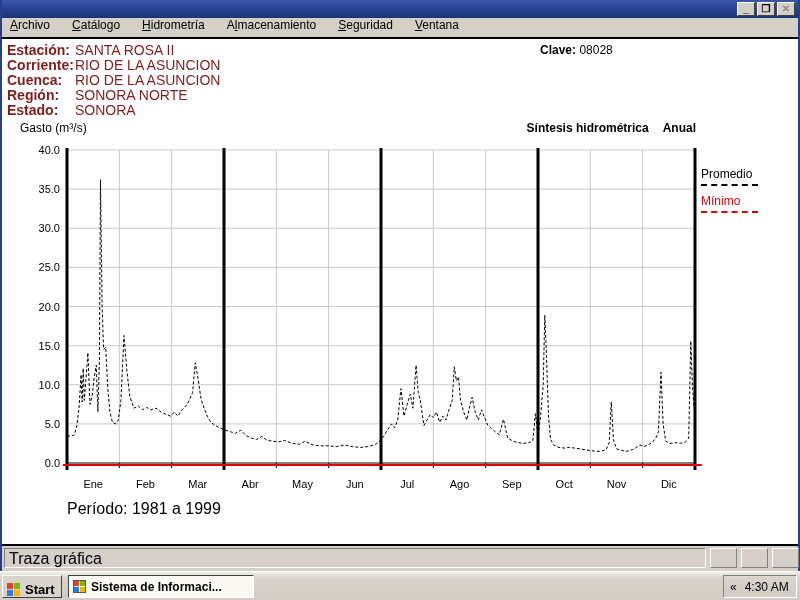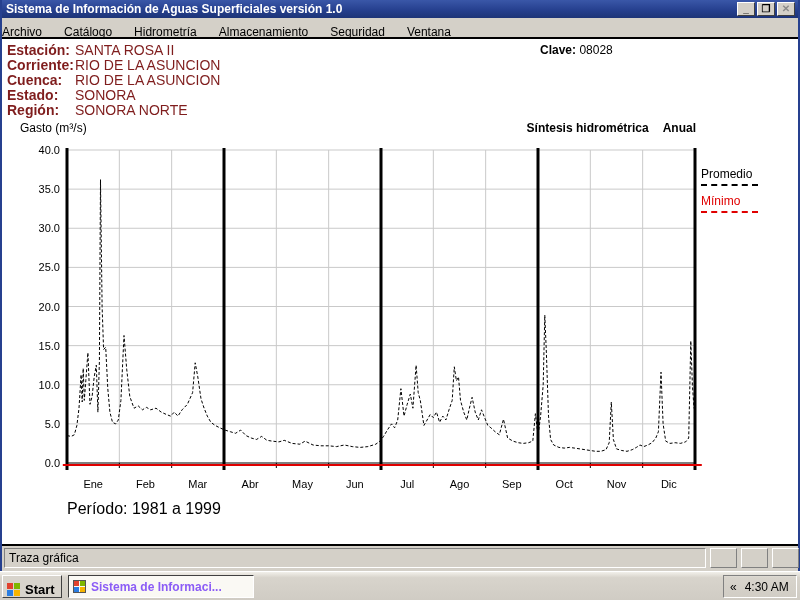--- a/index.html
+++ b/index.html
@@ -12,21 +12,21 @@
   #title-bar{position:absolute;left:0;top:0;width:100%;height:18px;
     background:linear-gradient(180deg,#3a57a8 0%,#26408f 55%,#1d3477 100%);
     color:#fff;font-weight:bold;font-size:12px;line-height:18px;padding-left:4px;white-space:nowrap;}
   .win-controls{position:absolute;right:3px;top:2px;display:flex;gap:2px;}
   .win-btn{width:18px;height:14px;background:#d4d0c8;border:1px solid;
     border-color:#fff #404040 #404040 #fff;font-size:10px;line-height:12px;text-align:center;
     font-weight:bold;color:#000;}
   .win-btn.disabled{color:#8a8a8a;}
 
   #menu-bar{position:absolute;left:0;top:18px;width:100%;height:27px;background:#d4d0c8;
-    display:flex;align-items:center;gap:22px;font-size:12px;color:#000;}
+    display:flex;padding-left:8px;gap:22px;font-size:12px;color:#000;}
   .menu-item{white-space:nowrap;cursor:default;}
   .menu-item u{text-decoration:underline;}
 
   #content{position:absolute;left:0;top:37px;width:796px;height:509px;background:#fff;
     border-top:2px solid #000;border-bottom:2px solid #000;}
 
   
   #station-info{position:absolute;left:5px;top:4px;font-size:14px;color:#7f1d1d;}
   .info-row{display:flex;height:15px;line-height:15px;}
   .info-label{font-weight:bold;width:68px;}
@@ -45,51 +45,50 @@
 
   #chart-svg{position:absolute;left:0;top:0;width:796px;height:509px;}
   #chart-svg text{font-family:"Liberation Sans",sans-serif;}
 
   #period-label{position:absolute;left:65px;top:461px;width:628px;font-size:16px;color:#000;}
 
   
   #status-bar{position:absolute;left:0;top:546px;width:800px;height:25px;background:#d4d0c8;
     border-left:2px solid #26408f;border-right:2px solid #26408f;}
   #status-text-panel{position:absolute;left:2px;top:2px;width:702px;height:20px;
-    border:1px solid;border-color:#808080 #fff #fff #808080;font-size:12px;line-height:19px;padding-left:4px;color:#000;}
+    border:1px solid;border-color:#808080 #fff #fff #808080;font-size:16px;line-height:19px;padding-left:4px;color:#000;}
   .status-box{position:absolute;top:2px;height:20px;width:27px;background:#d4d0c8;
     border:1px solid;border-color:#fff #808080 #808080 #fff;}
 
   
   #taskbar{position:absolute;left:0;top:571px;width:800px;height:29px;
     background:linear-gradient(180deg,#f2f0ea 0%,#d8d4cc 20%,#d0ccc4 100%);border-top:1px solid #fff;}
   #start-button{position:absolute;left:2px;top:3px;width:60px;height:23px;background:#d8d4cc;
     border:1px solid;border-color:#fff #404040 #404040 #fff;display:flex;align-items:flex-end;gap:4px;padding-left:4px;
     font-size:13px;font-weight:bold;color:#000;}
   .winflag{width:14px;height:14px;display:grid;grid-template-columns:6px 6px;grid-template-rows:6px 6px;gap:1px;}
   .winflag i{display:block;}
   .fr{background:#e1422e;} .fg{background:#7db700;} .fb{background:#2a7de1;} .fy{background:#f7b500;}
   #task-button{position:absolute;left:68px;top:3px;width:186px;height:23px;background:#faf9f4;
     border:1px solid;border-color:#404040 #fff #fff #404040;display:flex;align-items:center;gap:5px;padding-left:4px;
-    font-size:12px;font-weight:bold;color:#8b5cf6;white-space:nowrap;overflow:hidden;}
+    font-size:12px;font-weight:bold;color:#000000;white-space:nowrap;overflow:hidden;}
   .task-icon{width:13px;height:13px;display:grid;grid-template-columns:5px 5px;grid-template-rows:5px 5px;gap:1px;border:1px solid #555;}
   #tray{position:absolute;right:3px;top:3px;width:74px;height:23px;
     border:1px solid;border-color:#808080 #fff #fff #808080;display:flex;align-items:center;gap:8px;padding-left:6px;
     font-size:12px;color:#000;background:transparent;}
   #tray-chevron{font-size:12px;line-height:12px;cursor:default;}
 </style>
 </head>
 <body>
 
 <div id="screen">
 
   <div id="app-window">
 
     <div id="title-bar">
-      <span>Sistema de Información de Aguas Superficiales  versión 1.0</span>
       <span class="win-controls">
         <span class="win-btn">_</span>
         <span class="win-btn">❐</span>
         <span class="win-btn disabled">✕</span>
       </span>
     </div>
 
     <div id="menu-bar">
         <span class="menu-item"><u>A</u>rchivo</span>
         <span class="menu-item"><u>C</u>atálogo</span>
@@ -169,26 +168,26 @@
         </div>
         <div class="info-row">
           <span class="info-label">Corriente:</span>
           <span>RIO DE LA ASUNCION</span>
         </div>
         <div class="info-row">
           <span class="info-label">Cuenca:</span>
           <span>RIO DE LA ASUNCION</span>
         </div>
         <div class="info-row">
+          <span class="info-label">Región:</span>
+          <span>SONORA NORTE</span>
+        </div>
+        <div class="info-row">
           <span class="info-label">Estado:</span>
           <span>SONORA</span>
-        </div>
-        <div class="info-row">
-          <span class="info-label">Región:</span>
-          <span>SONORA NORTE</span>
         </div>
       </div>
 
       <div id="clave">
         <b>Clave:</b>
         <span>08028</span>
       </div>
 
       <div id="gasto-label">Gasto (m³/s)</div>
 

